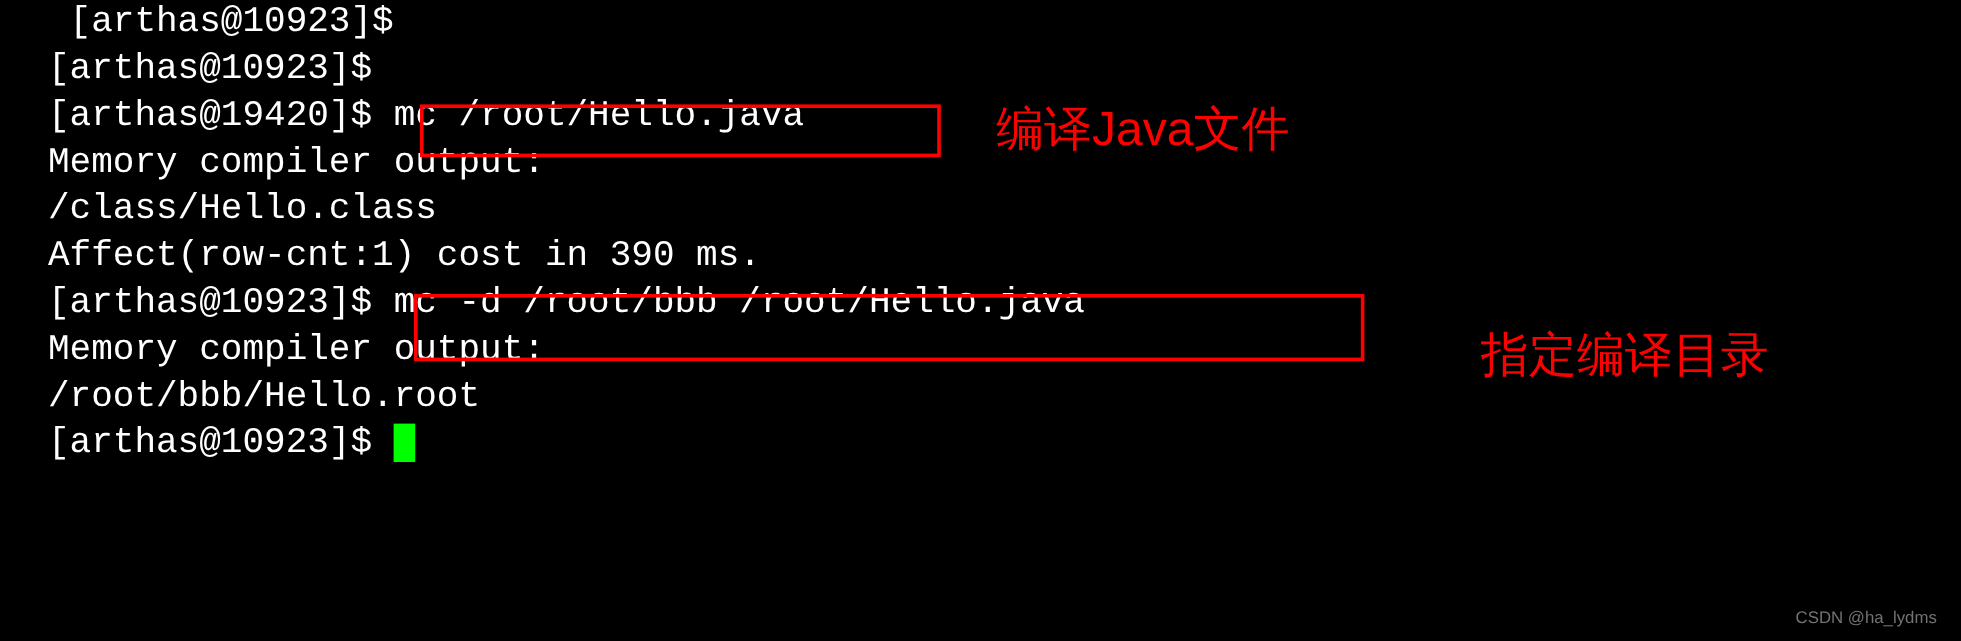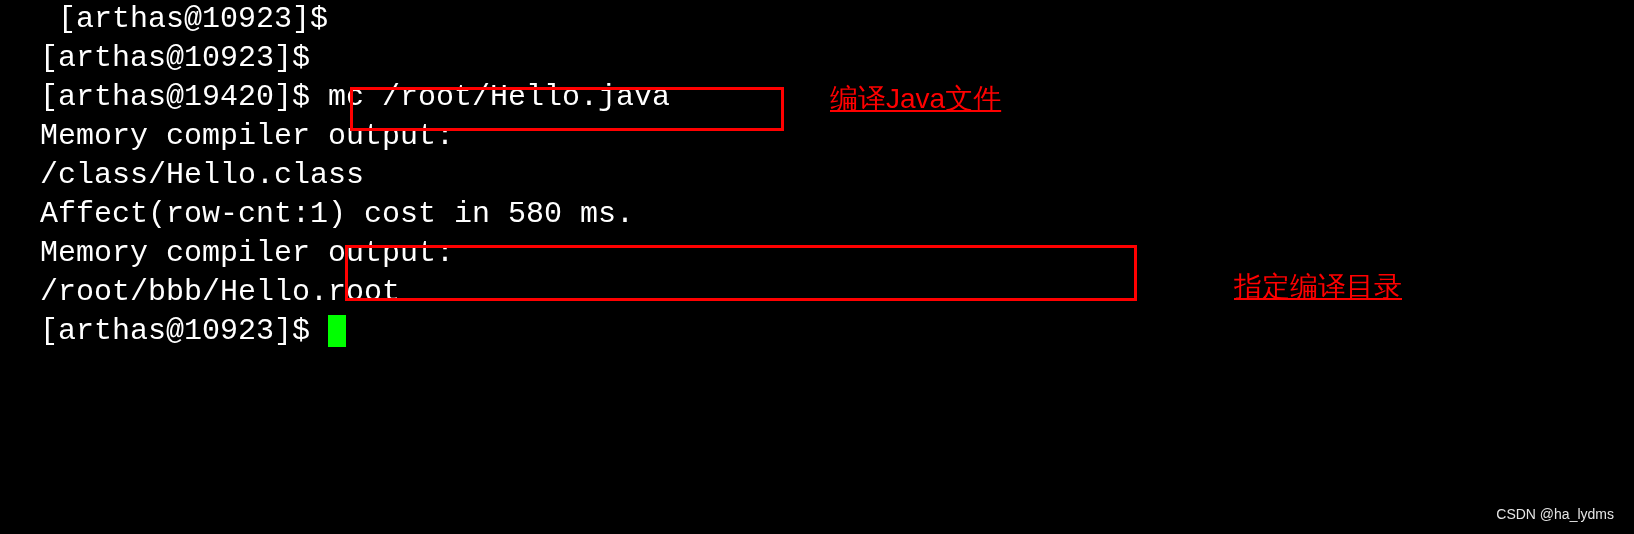--- a/index.html
+++ b/index.html
@@ -20,22 +20,21 @@
     }
     .terminal-line {
       white-space: pre;
       line-height: 1.3;
       letter-spacing: 0px;
     }
     .annotation {
       color: #ff0000;
       position: absolute;
       font-family: sans-serif;
-      font-size: 28px;
-      text-decoration: underline;
+      font-size: 40px;
     }
     .annotation-1 {
       top: 80px;
       left: 830px;
     }
     .annotation-2 {
       top: 268px;
       left: 1190px;
       margin-left: 44px;
     }
@@ -43,21 +42,21 @@
       display: inline-block;
       width: 18px;
       height: 32px;
       background-color: #00ff00;
       vertical-align: middle;
     }
     .watermark {
       position: absolute;
       bottom: 12px;
       right: 20px;
-      color: #e5e5e5;
+      color: #737373;
       font-size: 14px;
       font-family: sans-serif;
     }
     .red-box-cmd1 {
       position: absolute;
       border: 3px solid #ff0000;
       top: 87px;
       left: 350px;
       width: 434px;
       height: 44px;
@@ -76,21 +75,22 @@
   </style>
 </head>
 <body>
 
 <div class="terminal-content">
   <div class="terminal-line cut-line" style="margin-top:-25px;"> [arthas@10923]$</div>
   <div class="terminal-line">[arthas@10923]$ </div>
   <div class="terminal-line">[arthas@19420]$ mc /root/Hello.java</div>
   <div class="terminal-line">Memory compiler output:</div>
   <div class="terminal-line">/class/Hello.class</div>
-  <div class="terminal-line">Affect(row-cnt:1) cost in 580 ms.</div>
+  <div class="terminal-line">Affect(row-cnt:1) cost in 390 ms.</div>
+  <div class="terminal-line">[arthas@10923]$ mc -d /root/bbb /root/Hello.java</div>
   <div class="terminal-line">Memory compiler output:</div>
   <div class="terminal-line">/root/bbb/Hello.root</div>
   <div class="terminal-line"><span>[arthas@10923]$ </span><span class="cursor"></span></div>
 </div>
 
 <div class="red-box-cmd1"></div>
 <div class="red-box-cmd2"></div>
 
 <div class="annotation annotation-1">编译Java文件</div>
 <div class="annotation annotation-2">指定编译目录</div>

